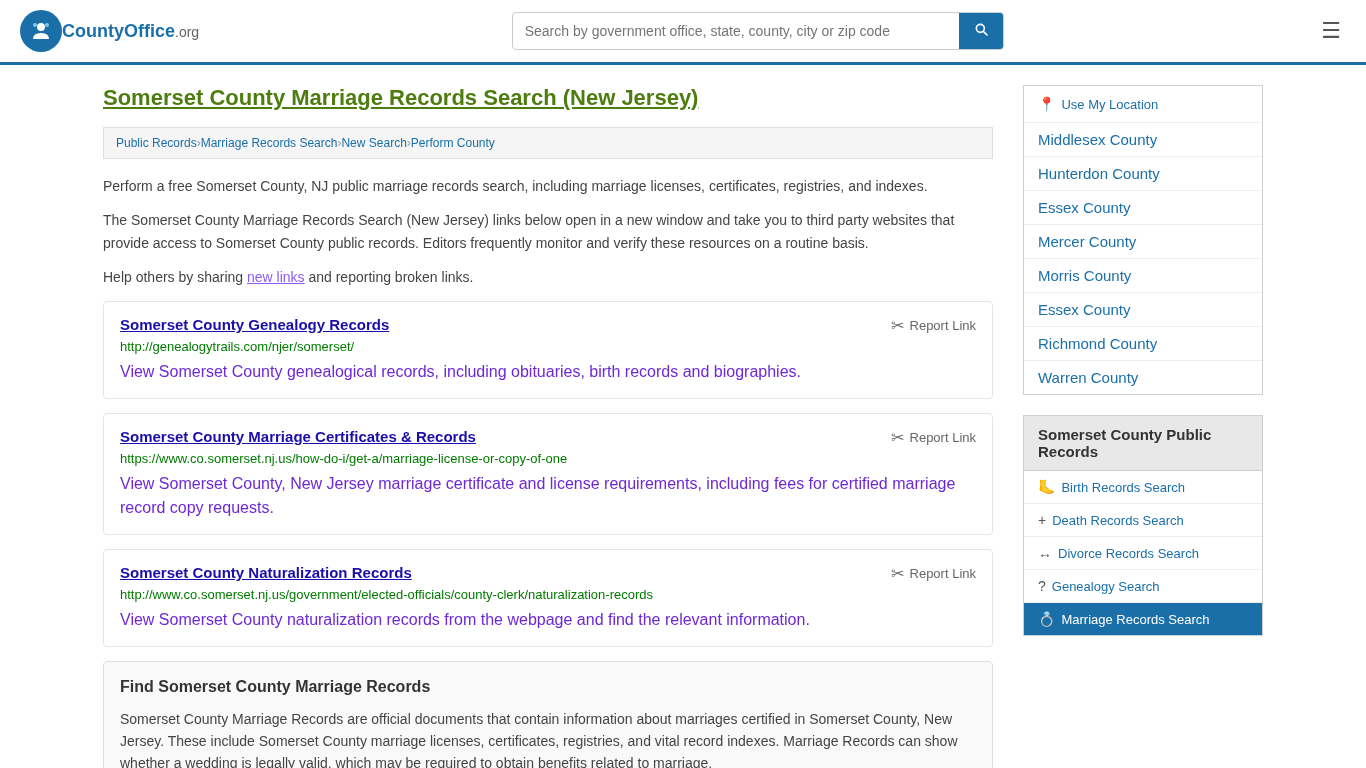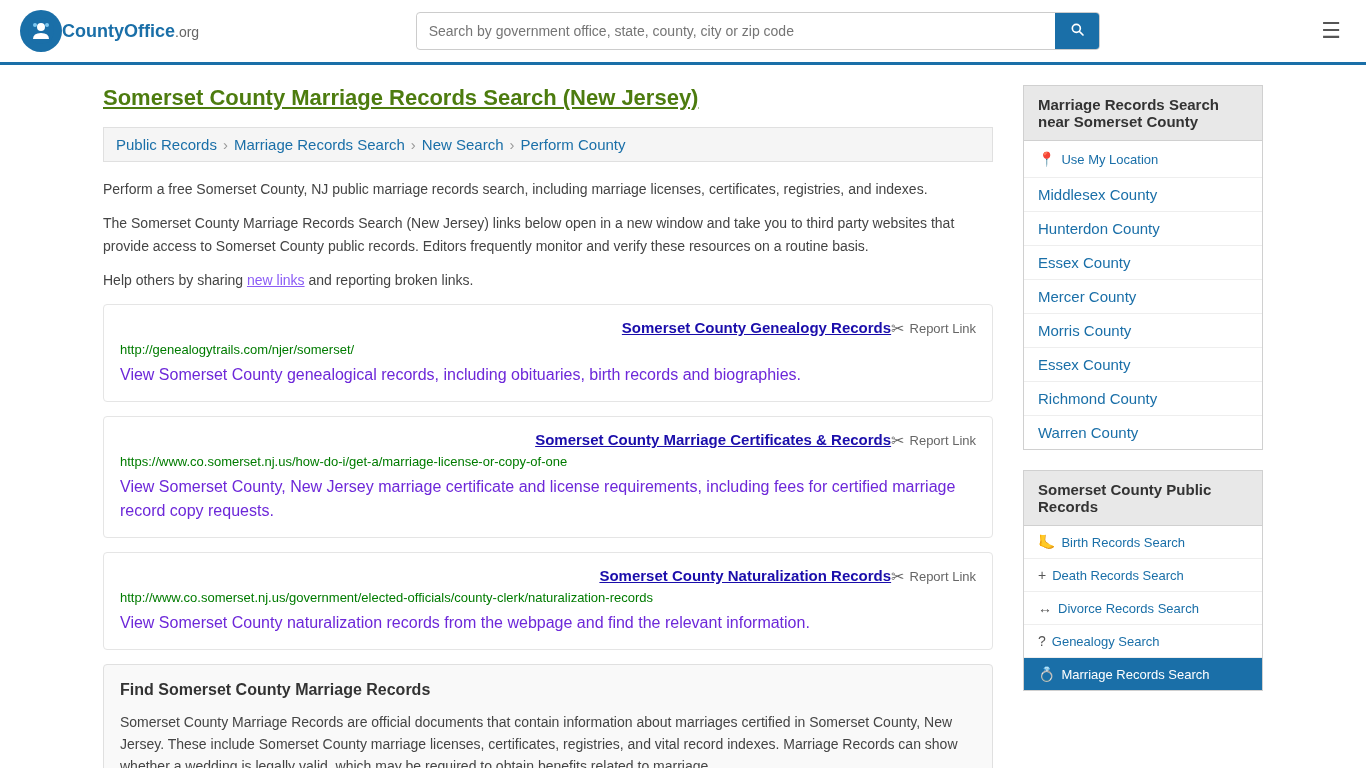--- a/index.html
+++ b/index.html
@@ -29,21 +29,21 @@
       justify-content: center;
       color: white;
       font-size: 18px;
     }
     .search-bar {
       display: flex;
       align-items: center;
       border: 1px solid #ccc;
       border-radius: 4px;
       overflow: hidden;
-      width: 684px;
+      width: 492px;
     }
     .search-bar input {
       flex: 1;
       border: none;
       padding: 8px 12px;
       font-size: 14px;
       outline: none;
       color: #999;
     }
     .search-bar button {
@@ -89,46 +89,46 @@
       color: #4d7c0f;
       margin-bottom: 16px;
       text-decoration: underline;
     }
 
     
     .breadcrumb {
       background: #f5f5f5;
       padding: 8px 12px;
       border: 1px solid #e0e0e0;
-      font-size: 15px;
+      font-size: 12px;
       color: #666;
       margin-bottom: 16px;
       display: flex;
       align-items: center;
-      gap: 6px;
+      gap: 0;
       flex-wrap: wrap;
     }
     .breadcrumb a { color: #1a6fa8; text-decoration: none; }
     .breadcrumb .sep { color: #999; }
 
     
     .description { margin-bottom: 12px; font-size: 14px; line-height: 1.6; color: #444; }
     .description a { color: #8b5cf6; text-decoration: underline; }
 
     
     .record-item {
       border: 1px solid #e5e5e5;
       border-radius: 4px;
       padding: 14px 16px;
       margin-bottom: 14px;
       background: #fff;
     }
     .record-item .record-header {
       display: flex;
-      justify-content: flex-end;
+      justify-content: space-between;
       align-items: flex-start;
       margin-bottom: 4px;
     }
     .record-title {
       font-size: 15px;
       font-weight: bold;
       color: #1a0dab;
       text-decoration: underline;
       cursor: pointer;
     }
@@ -310,21 +310,20 @@
     <div class="find-section">
       <h3>Find Somerset County Marriage Records</h3>
       <p>Somerset County Marriage Records are official documents that contain information about marriages certified in Somerset County, New Jersey. These include Somerset County marriage licenses, certificates, registries, and vital record indexes. Marriage Records can show whether a wedding is legally valid, which may be required to obtain benefits related to marriage.</p>
     </div>
 
   </div>
 
   <div class="sidebar">
 
     <div class="sidebar-section">
-      <div class="sidebar-header">Marriage Records Search near Somerset County</div>
       <div class="sidebar-body">
         <div class="sidebar-location">
           <span class="pin-icon">📍</span>
           <a href="#">Use My Location</a>
         </div>
         <div id="nearby-counties-list">
             <div class="sidebar-link-item"><a href="#">Middlesex County</a></div>
             <div class="sidebar-link-item"><a href="#">Hunterdon County</a></div>
             <div class="sidebar-link-item"><a href="#">Essex County</a></div>
             <div class="sidebar-link-item"><a href="#">Mercer County</a></div>

